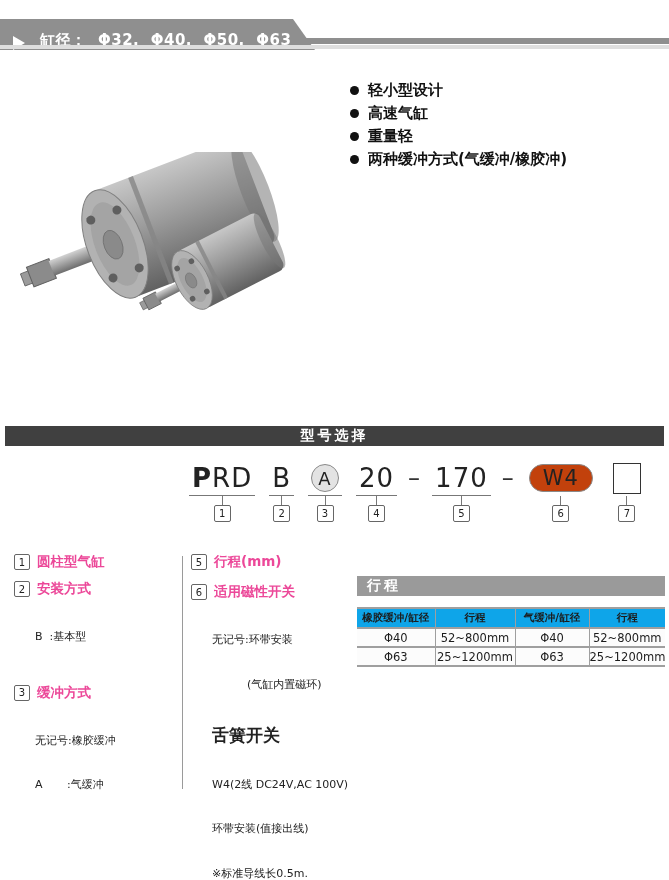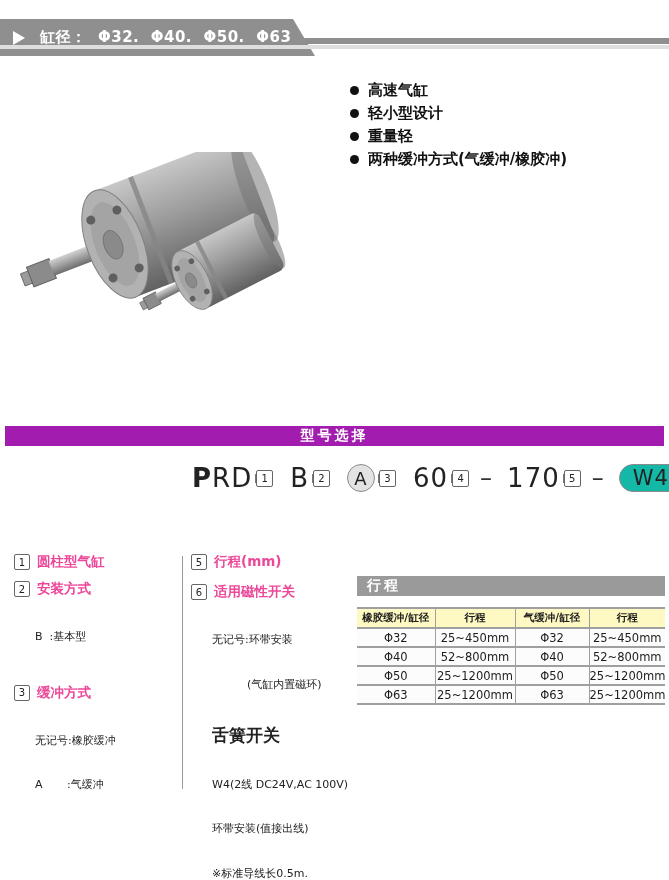--- a/index.html
+++ b/index.html
@@ -3,51 +3,51 @@
 <meta charset="utf-8">
 <style>
   html,body{margin:0;padding:0;}
   body{
     width:669px;height:880px;position:relative;background:#ffffff;
     font-family:"DejaVu Sans","Liberation Sans",sans-serif;color:#1c1c1c;
     overflow:hidden;
   }
   
   .topbar{
-    position:absolute;top:19px;left:0;width:315px;height:37px;background:#8f8f8f;
+    position:absolute;top:19px;left:0;width:315px;height:31px;background:#8f8f8f;
     clip-path:polygon(0 0,293px 0,315px 100%,0 100%);
-    display:flex;align-items:center;gap:15px;padding-left:13px;box-sizing:border-box;
+    display:flex;align-items:flex-end;gap:15px;padding-left:13px;box-sizing:border-box;
   }
   .tri{width:0;height:0;border-left:12px solid #ffffff;border-top:7px solid transparent;border-bottom:7px solid transparent;}
   .banner-title{color:#ffffff;font-size:15px;font-weight:700;white-space:pre;letter-spacing:.5px;}
   .topbar-tail{position:absolute;top:38px;left:303px;right:0;height:6px;background:#8f8f8f;}
   .topbar-shadow{position:absolute;top:45px;left:0;right:0;height:4px;background:#dedede;}
   
   .features{position:absolute;left:350px;top:79px;list-style:none;margin:0;padding:0;}
   .feature{display:flex;align-items:center;gap:9px;height:23px;font-size:15px;font-weight:600;color:#111;}
   .bullet{width:9px;height:9px;border-radius:50%;background:#111;flex:none;}
   
   .product-svg{position:absolute;left:20px;top:152px;}
   
   .section-bar{
-    position:absolute;top:426px;left:5px;right:5px;height:20px;background:#a21caf;
+    position:absolute;top:426px;left:5px;right:5px;height:20px;background:#404040;
     color:#ffffff;font-size:14px;font-weight:700;letter-spacing:3px;
     display:flex;align-items:center;justify-content:center;
   }
   
   .model-row{position:absolute;left:182px;top:461px;display:flex;align-items:flex-start;}
-  .code-part{display:flex;align-items:center;margin:0 7px;}
+  .code-part{display:flex;flex-direction:column;align-items:center;margin:0 7px;}
   .code-part.t-dash{margin:0 1px;}
   .cp-text{height:34px;display:flex;align-items:center;justify-content:center;font-size:26px;color:#222;padding:0 3px;letter-spacing:1px;}
   .cp-first{display:block;}
   .cp-first::first-letter{font-weight:800;}
   .t-dash .cp-text{font-size:24px;color:#333;}
   .cp-glyph.circle{width:26px;height:26px;border:1.4px solid #8a8a8a;border-radius:50%;background:#e3e3e3;
     font-size:18px;display:flex;align-items:center;justify-content:center;}
-  .cp-glyph.pill{height:26px;padding:0 13px;border:1.6px solid #8a8a8a;border-radius:15px;background:#14b8a6;
+  .cp-glyph.pill{height:26px;padding:0 13px;border:1.6px solid #8a8a8a;border-radius:15px;background:#c2410c;
     font-size:21px;display:flex;align-items:center;justify-content:center;}
   .cp-glyph.square{width:26px;height:29px;border:1.6px solid #333;background:#ffffff;display:block;}
   .cp-underline{align-self:stretch;height:0;border-top:1.3px solid #777;}
   .cp-underline.hidden{border-color:transparent;}
   .cp-conn{width:1px;height:9px;background:#777;}
   .cp-num{width:15px;height:15px;border:1px solid #666;border-radius:2px;background:#fff;
     font-size:10px;display:flex;align-items:center;justify-content:center;color:#222;}
   
   .legend-left{position:absolute;left:14px;top:553px;width:164px;}
   .v-divider{position:absolute;left:182px;top:556px;width:1px;height:233px;background:#9a9a9a;}
@@ -66,41 +66,41 @@
   .stroke-title{height:20px;background:#9a9a9a;color:#fff;font-size:14px;font-weight:700;letter-spacing:3px;
     display:flex;align-items:center;padding-left:10px;margin-bottom:11px;}
   .stroke-table{width:100%;border-collapse:collapse;table-layout:fixed;}
   .stroke-table th,.stroke-table td{
     border-left:1px solid #9f9f9f;border-right:1px solid #9f9f9f;
     border-top:2px solid #9f9f9f;border-bottom:2px solid #9f9f9f;
     text-align:center;padding:0;
   }
   .stroke-table th:first-child,.stroke-table td:first-child{border-left:none;}
   .stroke-table th:last-child,.stroke-table td:last-child{border-right:none;}
-  .stroke-table th{background:#fef9c3;font-size:10.5px;font-weight:700;height:18px;}
+  .stroke-table th{background:#0ea5e9;font-size:10.5px;font-weight:700;height:18px;}
   .stroke-table td{background:#fcfcfc;font-size:11.5px;height:17px;}
 </style>
 </head>
 <body>
 
 <div class="topbar">
   <span class="tri"></span>
   <span class="banner-title">缸径：  Φ32.  Φ40.  Φ50.  Φ63</span>
 </div>
 <div class="topbar-tail"></div>
 <div class="topbar-shadow"></div>
 
 <ul class="features">
   <li class="feature">
       <span class="bullet"></span>
-      <span>高速气缸</span>
+      <span>轻小型设计</span>
     </li>
   <li class="feature">
       <span class="bullet"></span>
-      <span>轻小型设计</span>
+      <span>高速气缸</span>
     </li>
   <li class="feature">
       <span class="bullet"></span>
       <span>重量轻</span>
     </li>
   <li class="feature">
       <span class="bullet"></span>
       <span>两种缓冲方式(气缓冲/橡胶冲)</span>
     </li>
 </ul>
@@ -177,21 +177,21 @@
   <div class="code-part t-circle">
     <div class="cp-text">
         <span class="cp-glyph circle">A</span>
       </div>
     <div class="cp-underline"></div>
     <div class="cp-conn"></div>
     <div class="cp-num">3</div>
   </div>
   <div class="code-part t-text">
     <div class="cp-text">
-        <span>60</span>
+        <span>20</span>
       </div>
     <div class="cp-underline"></div>
     <div class="cp-conn"></div>
     <div class="cp-num">4</div>
   </div>
   <div class="code-part t-dash">
     <div class="cp-text">
         <span>–</span>
       </div>
   </div>
@@ -295,36 +295,24 @@
     <thead>
       <tr>
         <th>橡胶缓冲/缸径</th>
         <th>行程</th>
         <th>气缓冲/缸径</th>
         <th>行程</th>
       </tr>
     </thead>
     <tbody>
       <tr>
-        <td>Φ32</td>
-        <td>25~450mm</td>
-        <td>Φ32</td>
-        <td>25~450mm</td>
-      </tr>
-      <tr>
         <td>Φ40</td>
         <td>52~800mm</td>
         <td>Φ40</td>
         <td>52~800mm</td>
-      </tr>
-      <tr>
-        <td>Φ50</td>
-        <td>25~1200mm</td>
-        <td>Φ50</td>
-        <td>25~1200mm</td>
       </tr>
       <tr>
         <td>Φ63</td>
         <td>25~1200mm</td>
         <td>Φ63</td>
         <td>25~1200mm</td>
       </tr>
     </tbody>
   </table>
 </div>

